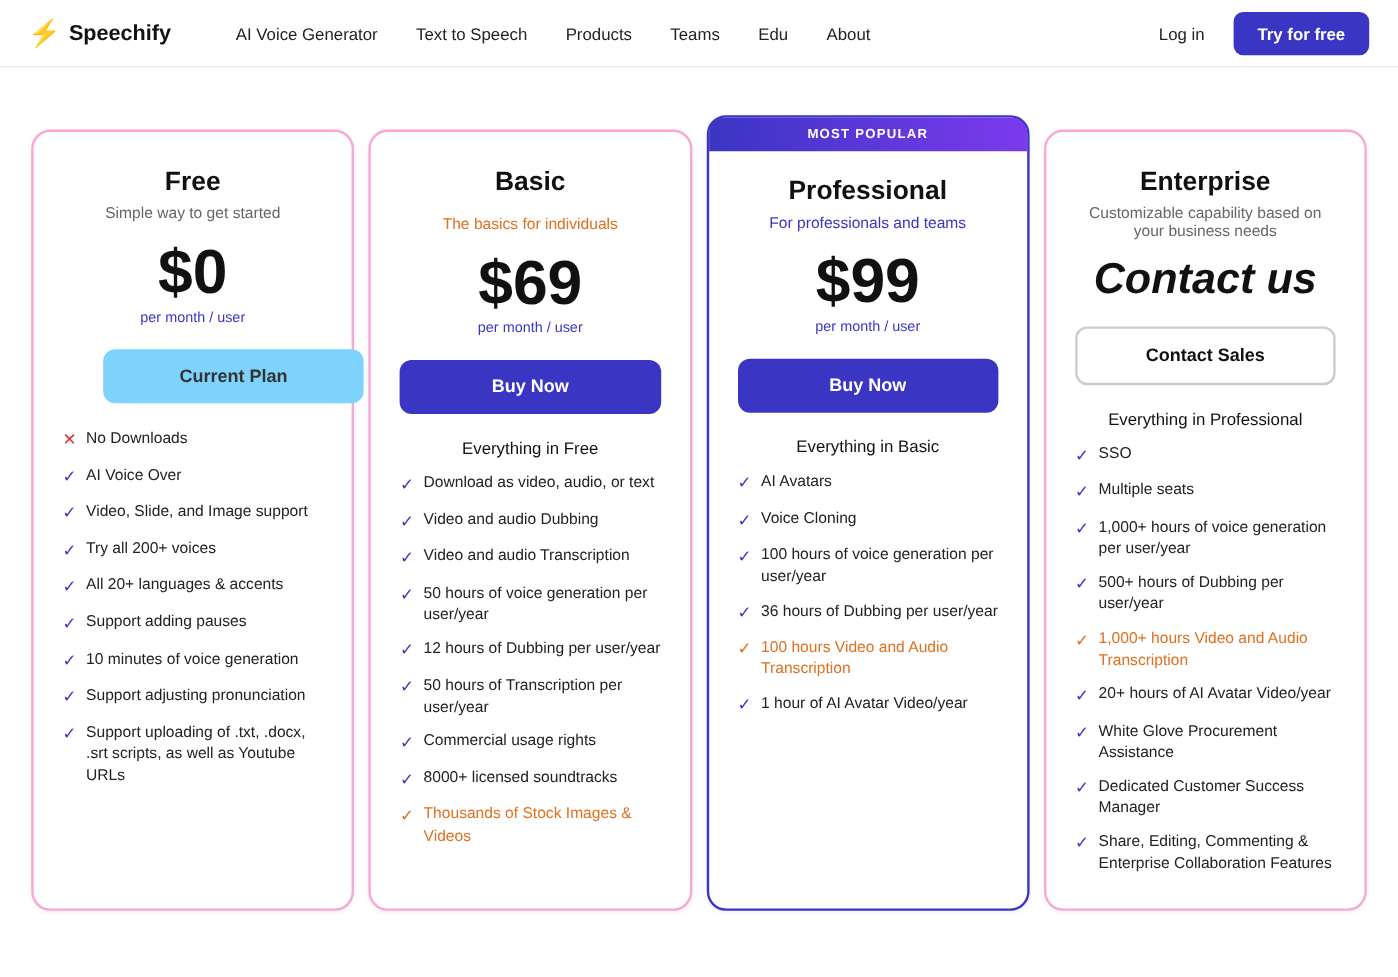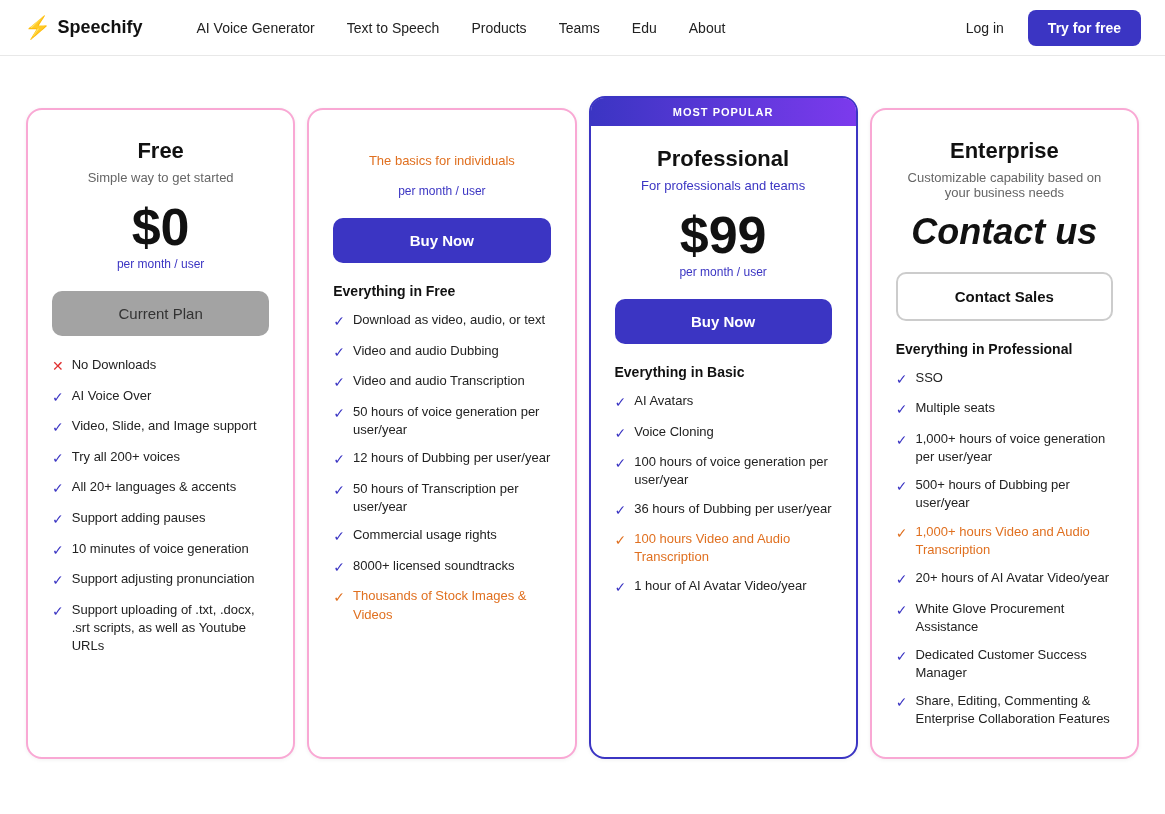--- a/index.html
+++ b/index.html
@@ -52,35 +52,35 @@
     .plan-name { font-size: 22px; font-weight: 700; color: #111; text-align: center; margin-bottom: 6px; }
     .plan-tagline { font-size: 13px; text-align: center; margin-bottom: 16px; color: #666; }
     .plan-tagline.orange { color: #e07020; margin-top: 15px; }
     .plan-tagline.blue { color: #3b35c3; }
     .plan-price { font-size: 52px; font-weight: 800; color: #111; text-align: center; line-height: 1; }
     .plan-price-sub { font-size: 12px; color: #3b35c3; text-align: center; margin-top: 4px; margin-bottom: 20px; }
     .contact-us-text { font-size: 36px; font-weight: 800; color: #111; text-align: center; margin-bottom: 20px; line-height: 1.1; font-style: italic; }
 
     .btn-current {
       width: 100%; padding: 14px; border-radius: 10px;
-      background: #a3a3a3; border: none; font-size: 15px; font-weight: 400;
-      color: #333; cursor: default; margin-bottom: 20px;
+      background: #7dd3fc; border: none; font-size: 15px; font-weight: 700;
+      color: #333; cursor: default; margin-bottom: 20px; margin-left: 34px;
     }
     .btn-buy {
       width: 100%; padding: 14px; border-radius: 10px;
       background: #3b35c3; border: none; font-size: 15px; font-weight: 700;
       color: #fff; cursor: pointer; margin-bottom: 20px;
     }
     .btn-contact {
       width: 100%; padding: 14px; border-radius: 10px;
       background: #fff; border: 2px solid #ccc; font-size: 15px; font-weight: 700;
       color: #111; cursor: pointer; margin-bottom: 20px;
     }
 
-    .features-title { font-size: 14px; font-weight: 700; color: #111; margin-bottom: 12px; }
+    .features-title { font-size: 14px; font-weight: 400; color: #111; margin-bottom: 12px; text-align: center; }
     .feature-list { list-style: none; display: flex; flex-direction: column; gap: 10px; }
     .feature-item { display: flex; align-items: flex-start; gap: 8px; font-size: 13px; color: #222; line-height: 1.4; }
     .feature-item.orange { color: #e07020; }
     .check-icon { color: #3b35c3; font-size: 14px; flex-shrink: 0; margin-top: 1px; }
     .cross-icon { color: #e03030; font-size: 14px; flex-shrink: 0; margin-top: 1px; }
   </style>
 </head>
 <body>
 
 <nav class="navbar">
@@ -136,21 +136,21 @@
         </li>
         <li class="feature-item">
           <span class="check-icon" style="">✓</span>
           <span>Support adjusting pronunciation</span>
         </li>
         <li class="feature-item">
           <span class="check-icon" style="">✓</span>
           <span>Support uploading of .txt, .docx, .srt scripts, as well as Youtube URLs</span>
         </li>
       </ul></div>
-    <div class="plan-card"><div class="plan-tagline orange">The basics for individuals</div><div class="plan-price-sub">per month / user</div><button class="btn-buy">Buy Now</button><div class="features-title">Everything in Free</div><ul class="feature-list">
+    <div class="plan-card"><div class="plan-name">Basic</div><div class="plan-tagline orange">The basics for individuals</div><div class="plan-price">$69</div><div class="plan-price-sub">per month / user</div><button class="btn-buy">Buy Now</button><div class="features-title">Everything in Free</div><ul class="feature-list">
         <li class="feature-item">
           <span class="check-icon" style="">✓</span>
           <span>Download as video, audio, or text</span>
         </li>
         <li class="feature-item">
           <span class="check-icon" style="">✓</span>
           <span>Video and audio Dubbing</span>
         </li>
         <li class="feature-item">
           <span class="check-icon" style="">✓</span>

